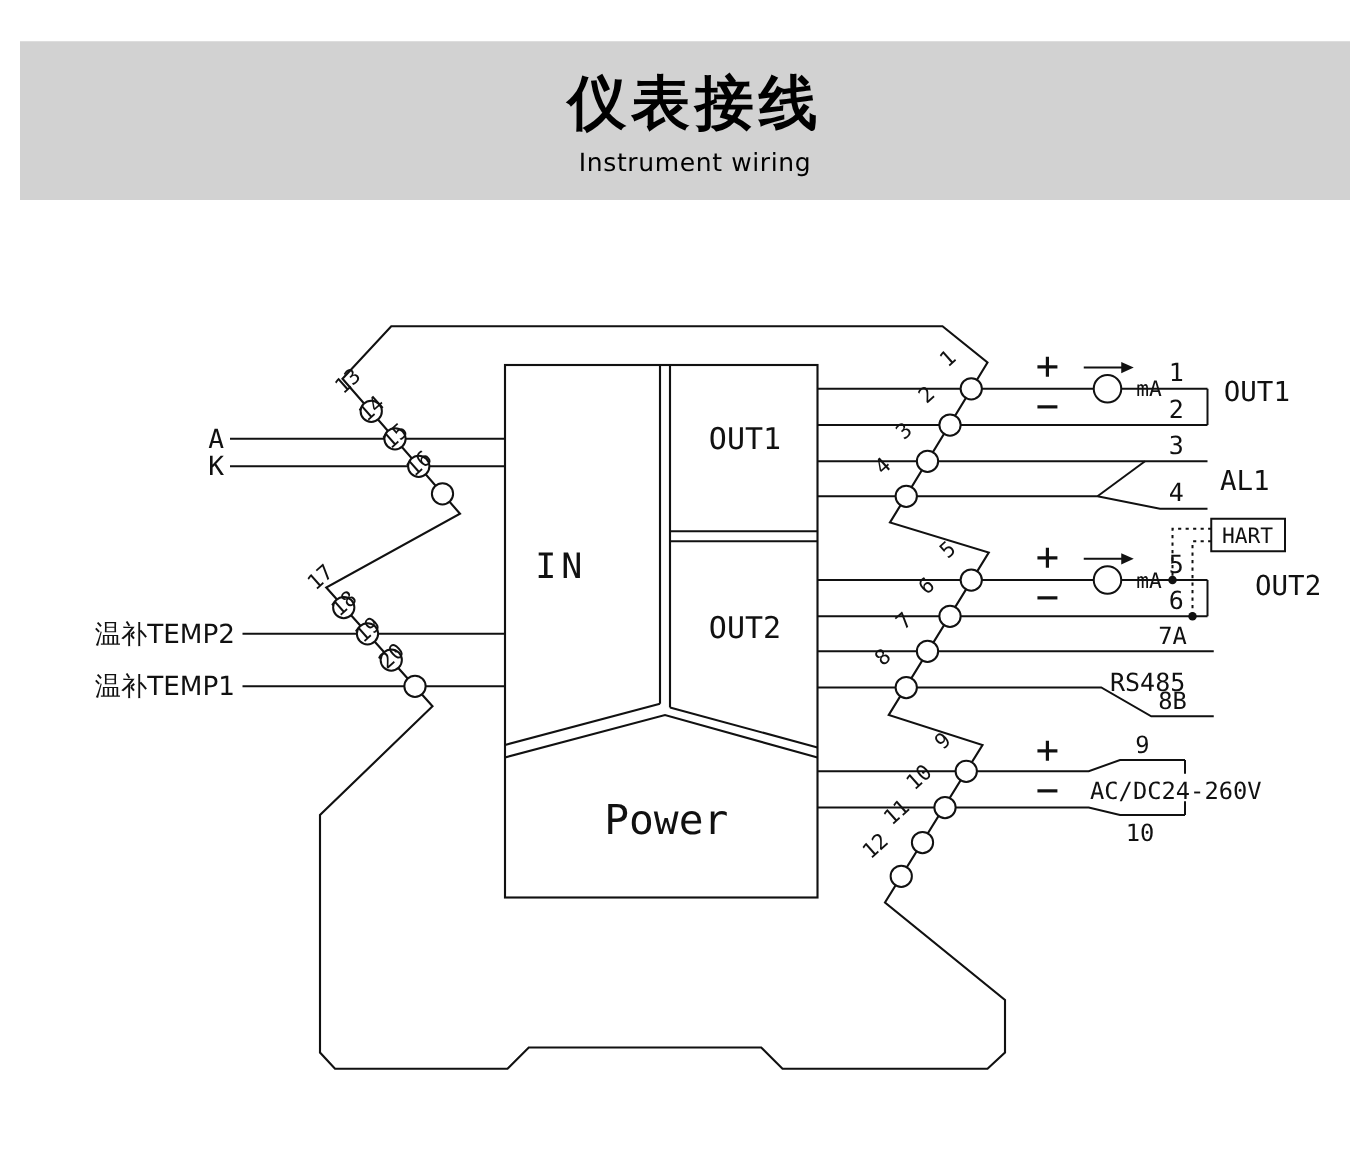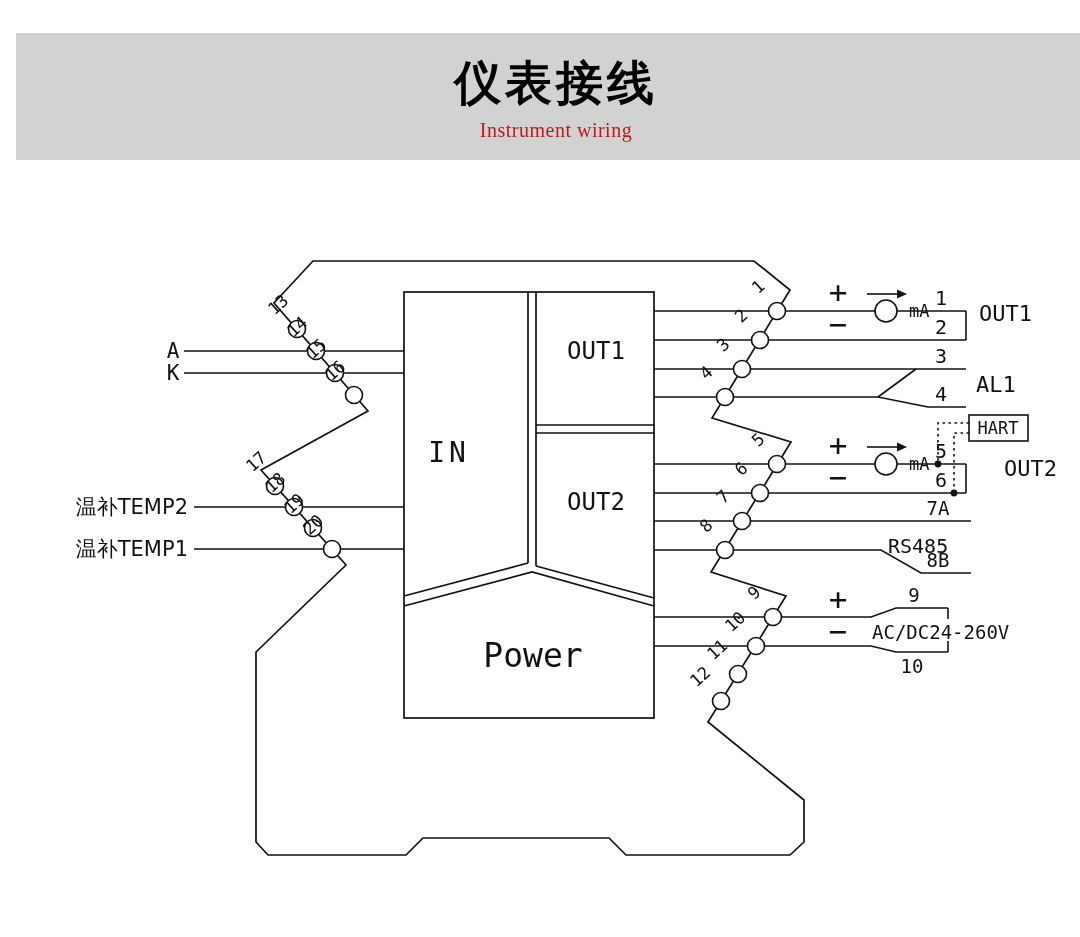--- a/index.html
+++ b/index.html
@@ -1,21 +1,21 @@
 <!DOCTYPE html>
 <html><head>
 <meta charset="utf-8">
 <style>
   html,body{margin:0;padding:0;background:#ffffff;}
   .page{position:relative;width:1080px;height:937px;background:#ffffff;overflow:hidden;
         font-family:"DejaVu Sans",sans-serif;color:#111;margin-left:16px;}
   .band{position:absolute;top:33px;left:0;width:1080px;height:127px;background:#d2d2d2;
         display:flex;flex-direction:column;align-items:center;justify-content:center;}
   .band h1{margin:0;font-size:47px;font-weight:bold;letter-spacing:4px;color:#000;}
-  .band .sub{margin-top:4px;font-size:20px;color:#b91c1c;letter-spacing:0.5px;font-family:Liberation Serif, serif;}
+  .band .sub{margin-top:4px;font-size:20px;color:#000000;letter-spacing:0.5px;}
   svg{position:absolute;top:0;left:0;}
   svg text{fill:#111;stroke:none;}
   .t-mono{font-family:"DejaVu Sans Mono",monospace;}
   .t-cn{font-family:"DejaVu Sans",sans-serif;}
 </style>
 </head>
 <body>
 
 <div class="page">
 

